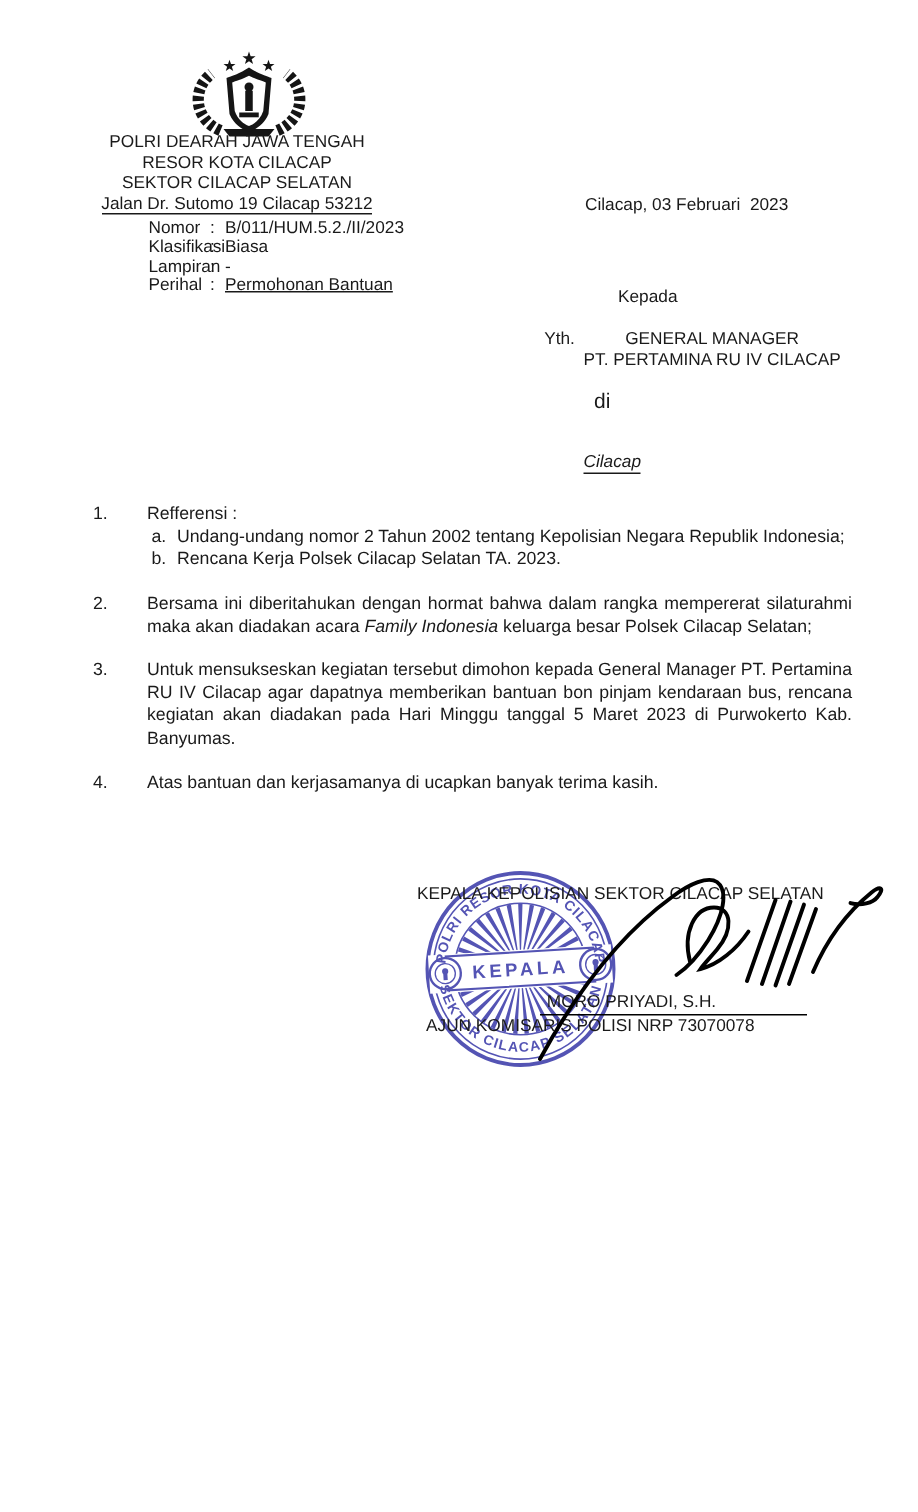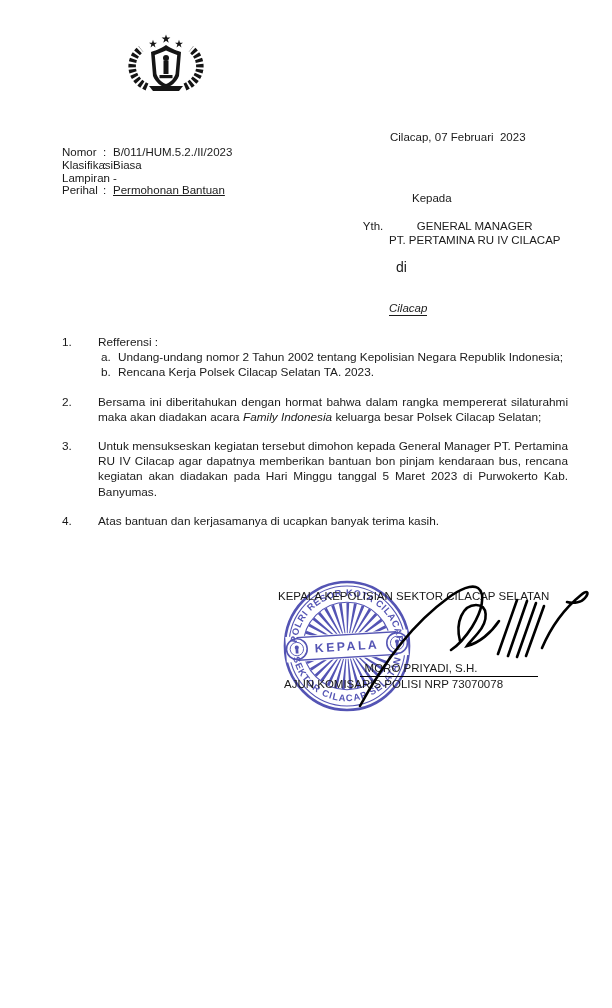--- a/index.html
+++ b/index.html
@@ -15,21 +15,21 @@
   .abs{position:absolute;}
   
   .letterhead-text{
     left:45px;top:89px;width:226px;
     text-align:center;font-size:11.5px;line-height:13.5px;
     white-space:nowrap;
   }
   .addr span{border-bottom:1.4px solid #1a1a1a;padding-bottom:0.5px;}
   
   .meta{left:62px;top:146px;font-size:11.5px;line-height:12.8px;}
-  .meta-row{display:grid;grid-template-columns:41px 10px auto;}
+  .meta-row{display:grid;grid-template-columns:41px 10px auto;margin-left:37px;}
   .meta-row .u{text-decoration:underline;}
   
   .date{left:390px;top:131px;font-size:11.5px;white-space:pre;}
   .kepada{left:412px;top:192px;font-size:11.5px;}
   .yth{left:357px;top:220px;font-size:11.5px;display:grid;grid-template-columns:32px auto;line-height:13.8px;text-align:center;}
   .di{left:396px;top:259px;font-size:14px;}
   .city{left:389px;top:302px;font-size:11.5px;font-style:italic;}
   .city span{border-bottom:1.2px solid #1a1a1a;padding-bottom:0.5px;}
   
   .body-list{left:62px;top:335px;width:506px;font-size:11.8px;line-height:15.2px;}
@@ -62,20 +62,26 @@
     <path d="M64,53 C81,46 84,26 70,15" fill="none" stroke="#151515" stroke-width="7.5" stroke-dasharray="3.2 2"></path>
     <path fill="#151515" d="M45,11 C51,15 57,17 60,18 L58,42 C55,49 50,52 45,54 C40,52 35,49 32,42 L30,18 C33,17 39,15 45,11 Z"></path>
     <path fill="#ffffff" d="M45,16.5 C50,19 54,20 56.2,21 L54.5,40 C52.5,45.8 48.5,48.8 45,50 C41.5,48.8 37.5,45.8 35.5,40 L33.8,21 C36,20 40,19 45,16.5 Z"></path>
     <g fill="#151515">
       <circle cx="45" cy="24" r="3"></circle>
       <rect x="42.5" y="26.5" width="5" height="13.5"></rect>
       <rect x="38.5" y="41" width="13" height="3.2"></rect>
     </g>
   </svg>
 
+  <div class="abs letterhead-text">
+    <div>POLRI DEARAH JAWA TENGAH</div>
+    <div>RESOR KOTA CILACAP</div>
+    <div>SEKTOR CILACAP SELATAN</div>
+    <div class="addr"><span>Jalan Dr. Sutomo 19 Cilacap 53212</span></div>
+  </div>
 
   <div class="abs meta">
     <div class="meta-row">
       <span>Nomor</span>
       <span>:</span>
       <span>B/011/HUM.5.2./II/2023</span>
     </div>
     <div class="meta-row">
       <span>Klasifikasi</span>
       <span>:</span>
@@ -86,21 +92,21 @@
       <span>:</span>
       <span>-</span>
     </div>
     <div class="meta-row">
       <span>Perihal</span>
       <span>:</span>
       <span class="u">Permohonan Bantuan</span>
     </div>
   </div>
 
-  <div class="abs date">Cilacap, 07 Februari  2023</div>
+  <div class="abs date">Cilacap, 03 Februari  2023</div>
   <div class="abs kepada">Kepada</div>
   <div class="abs yth">
     <span>Yth.</span>
     <span>
       <div>GENERAL MANAGER</div>
       <div>PT. PERTAMINA RU IV CILACAP</div>
     </span>
   </div>
   <div class="abs di">di</div>
   <div class="abs city"><span>Cilacap</span></div>

